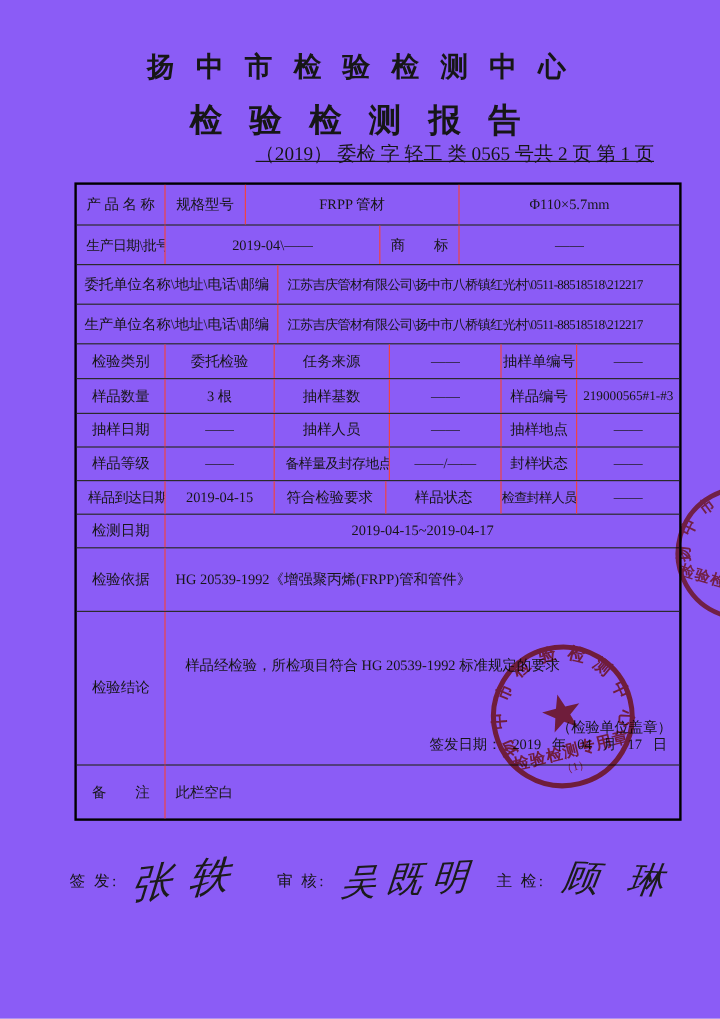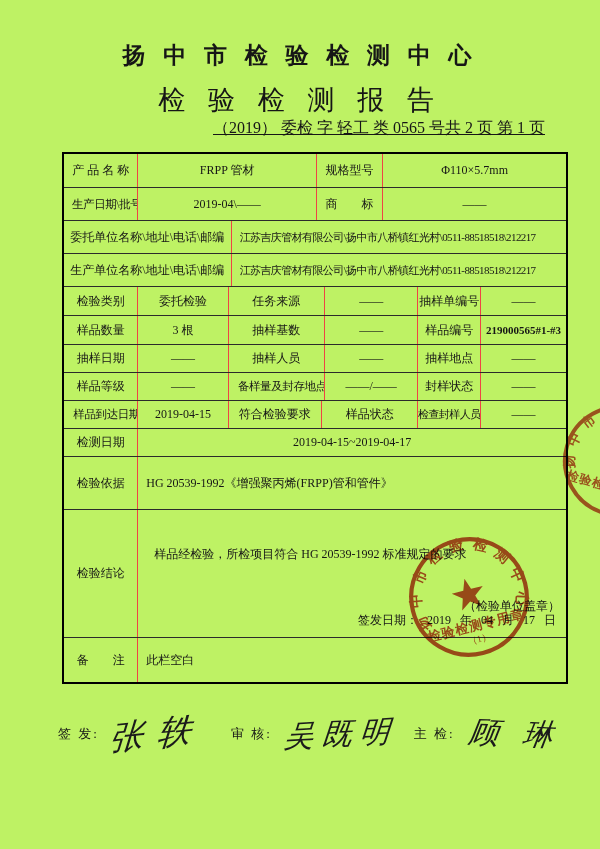--- a/index.html
+++ b/index.html
@@ -1,29 +1,29 @@
 <!DOCTYPE html>
 <html><head>
 <meta charset="utf-8">
 <style>
   html,body{margin:0;padding:0;background:#e9e9e9;}
   .page{
     position:relative; width:600px; height:849px; margin:0 auto;
-    background:#bef264; overflow:hidden;
+    background:#8b5cf6; overflow:hidden;
     font-family:"Liberation Serif","DejaVu Serif",serif;
     color:#161616;
   }
   
   .org-title{
     position:absolute; top:40px; left:0; width:100%;
     text-align:center; font-size:23px; font-weight:bold; letter-spacing:6px;
   }
   .report-title{
     position:absolute; top:82px; left:0; width:100%;
-    text-align:center; font-size:27px; font-weight:normal; letter-spacing:8px;
+    text-align:center; font-size:27px; font-weight:bold; letter-spacing:8px;
   }
   .doc-line{
     position:absolute; top:118px; left:75px; right:55px;
     display:flex; justify-content:flex-end; font-size:16px;text-decoration:underline;
   }
   
   .tbl{
     position:absolute; left:62px; top:152px; width:506px;
     box-sizing:border-box; border:2.5px solid #000;
   }
@@ -38,21 +38,21 @@
   .cell.left{justify-content:flex-start; padding-left:8px;}
   .h34{height:34px}.h33{height:33px}.h29{height:29px}.h28{height:28px}
   .h53{height:53px}.h128{height:128px}.h44{height:44px}
   
   .wa1{width:14.8%}.wa2{width:35.6%}.wa3{width:13.2%}.wa4{width:36.4%}
   .wb1{width:33.4%}.wb2{width:66.6%}
   .wc1{width:14.8%}.wc2{width:18%}.wc3{width:19.2%}.wc4{width:18.6%}.wc5{width:12.5%}.wc6{width:16.9%}
   .wd1{width:14.8%}.wd2{width:85.2%}
   .tight{font-size:11px; letter-spacing:-0.6px;}
   .tight2{font-size:11.5px; letter-spacing:-0.4px;padding-left:12px;}
-  .small{font-size:11px;font-weight:bold;}
+  .small{font-size:11px;}
   .conc-cell{position:relative; align-items:flex-start; justify-content:flex-start;
     padding:36px 4px 0 16px; white-space:normal;}
   .seal-note{position:absolute; right:6px; top:88px; font-size:12px;}
   .issue-date{position:absolute; right:10px; bottom:8px; font-size:12px; word-spacing:6px;}
   
   .stamp{position:absolute; pointer-events:none; mix-blend-mode:multiply; opacity:0.9;}
   .stamp-main{left:406px; top:534px; width:126px; height:126px; transform:rotate(-14deg);}
   .stamp-edge{left:560px; top:402px; width:118px; height:118px; transform:rotate(16deg); opacity:0.85;}
   
   .sig-line{
@@ -74,22 +74,22 @@
   <div class="report-title">检 验 检 测 报 告</div>
   <div class="doc-line">
     <span>（2019） 委检 字 轻工 类 0565 号</span>
     <span>共 2 页 第 1 页</span>
   </div>
 
   <div class="tbl">
 
     <div class="row h34">
       <div class="cell wa1">产 品 名 称</div>
+      <div class="cell wa3">规格型号</div>
       <div class="cell wa2">FRPP 管材</div>
-      <div class="cell wa3">规格型号</div>
       <div class="cell wa4">Φ110×5.7mm</div>
     </div>
 
     <div class="row h33">
       <div class="cell wa1 tight2">生产日期\批号</div>
       <div class="cell wa2">2019-04\——</div>
       <div class="cell wa3">商　　标</div>
       <div class="cell wa4">——</div>
     </div>
 

